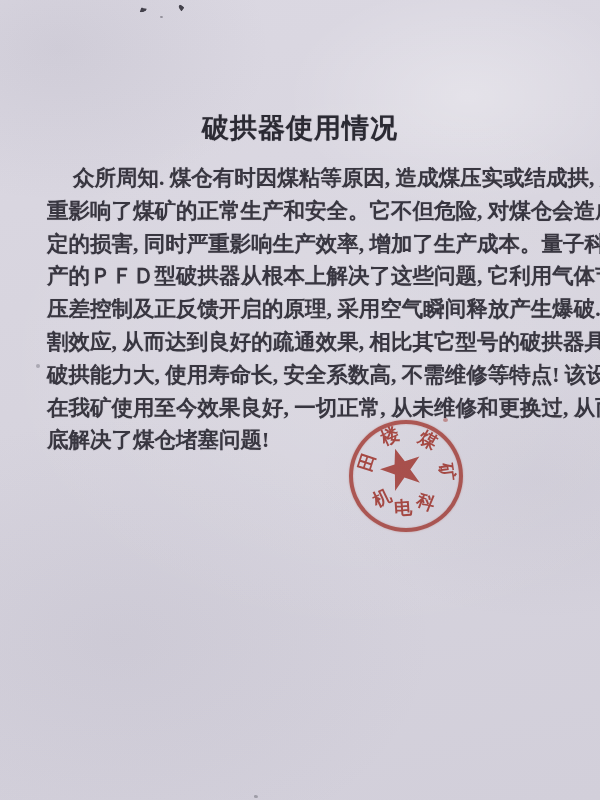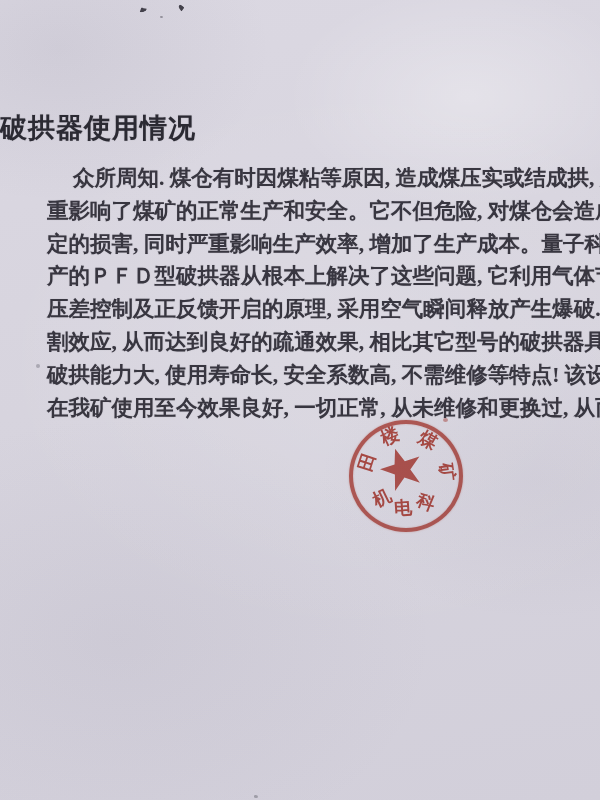--- a/index.html
+++ b/index.html
@@ -23,21 +23,21 @@
   .speck.s1{left:139px;top:7px;width:8px;height:5px;transform:rotate(-18deg);
             clip-path:polygon(0 80%,40% 0,60% 30%,100% 60%,70% 100%,20% 100%);}
   .speck.s2{left:178px;top:5px;width:6px;height:6px;transform:rotate(24deg);
             clip-path:polygon(10% 0,100% 20%,80% 100%,30% 70%,0 40%);}
   .speck.s3{left:160px;top:16px;width:3px;height:2px;opacity:.45;}
   .speck.s4{left:36px;top:364px;width:4px;height:4px;opacity:.30;border-radius:50%;}
   .speck.s5{left:254px;top:795px;width:4px;height:3px;opacity:.35;}
 
   .title{
     position:absolute;left:0;top:110px;width:600px;
-    font-size:27px;font-weight:bold;
+    text-align:center;font-size:27px;font-weight:bold;
     color:#2b2a33;letter-spacing:1px;
     text-shadow:0 0 1px rgba(43,42,51,.35);
   }
   .body-block{
     position:absolute;left:47px;top:162px;width:482px;
     font-size:21.5px;line-height:32.8px;font-weight:600;
     color:#383640;
     text-shadow:0 0 1px rgba(56,54,64,.25);
   }
   .line{
@@ -95,20 +95,21 @@
 
   <div class="body-block">
     <div class="line indent">众所周知. 煤仓有时因煤粘等原因, 造成煤压实或结成拱, 严</div>
     <div class="line">重影响了煤矿的正常生产和安全。它不但危险, 对煤仓会造成一</div>
     <div class="line">定的损害, 同时严重影响生产效率, 增加了生产成本。量子科技生</div>
     <div class="line">产的ＰＦＤ型破拱器从根本上解决了这些问题, 它利用气体节流</div>
     <div class="line">压差控制及正反馈开启的原理, 采用空气瞬间释放产生爆破. 切</div>
     <div class="line">割效应, 从而达到良好的疏通效果, 相比其它型号的破拱器具有</div>
     <div class="line">破拱能力大, 使用寿命长, 安全系数高, 不需维修等特点! 该设备</div>
     <div class="line">在我矿使用至今效果良好, 一切正常, 从未维修和更换过, 从而彻</div>
+    <div class="line last">底解决了煤仓堵塞问题!</div>
   </div>
 
   <div class="stamp">
     <div class="stamp-ring"></div>
     <div class="stamp-dot"></div>
 
     <span class="stamp-char tc1">田</span>
     <span class="stamp-char tc2">楼</span>
     <span class="stamp-char tc3">煤</span>
     <span class="stamp-char tc4">矿</span>

